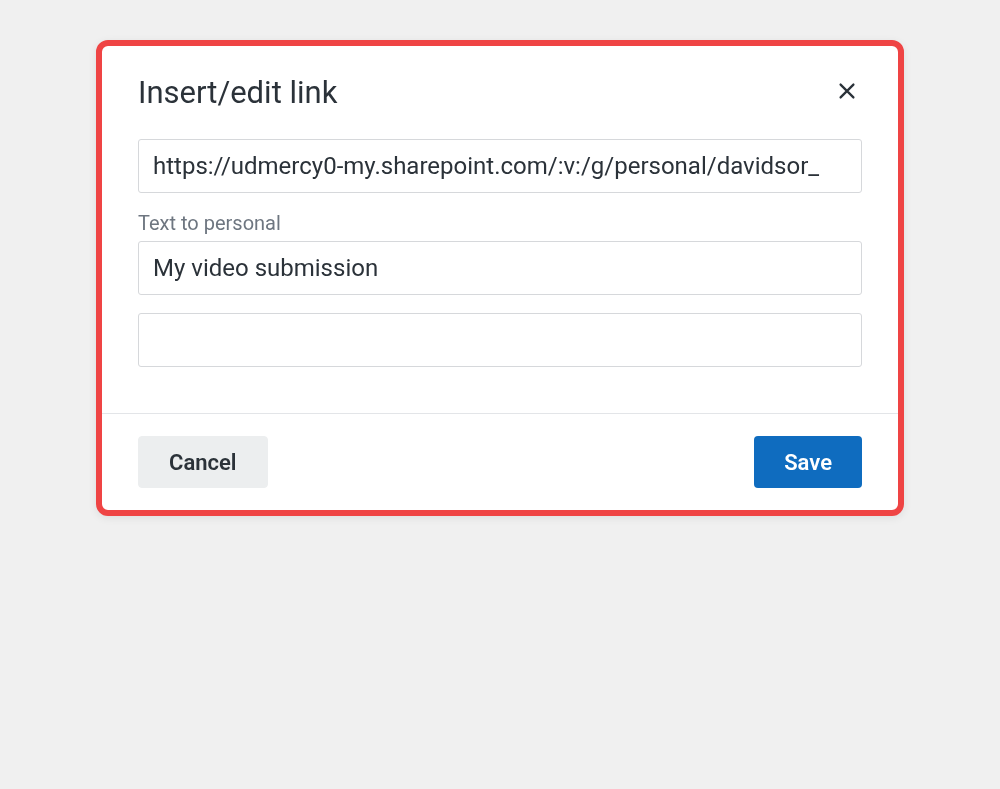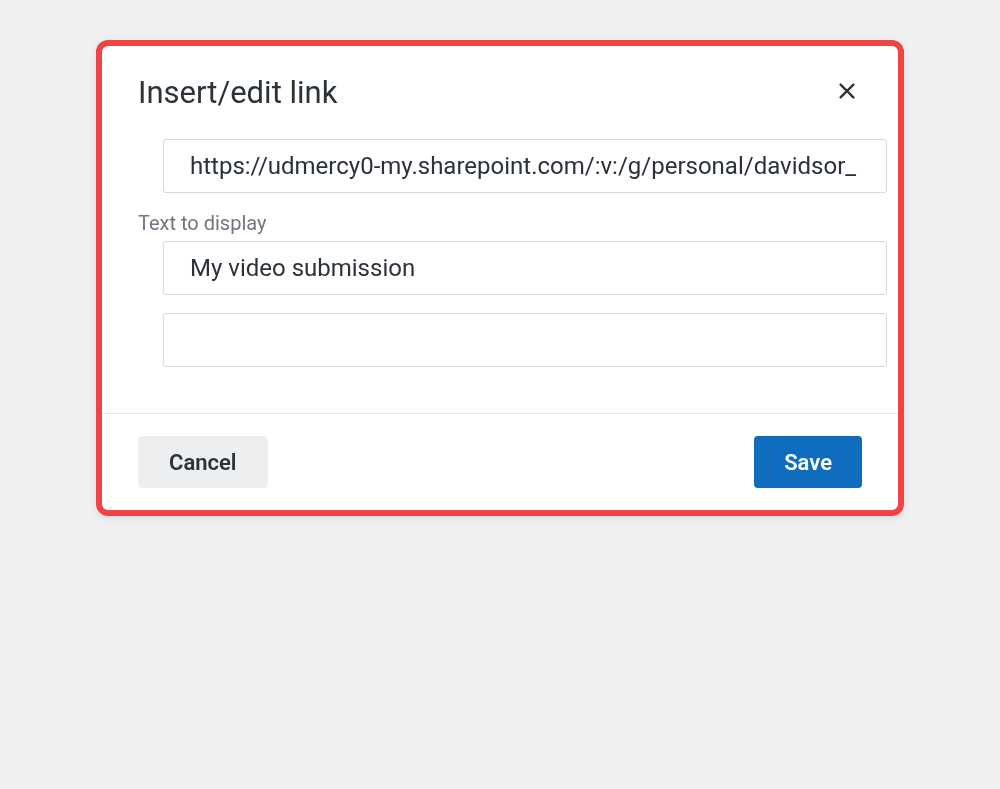--- a/index.html
+++ b/index.html
@@ -63,30 +63,29 @@
       font-size: 20px;
       color: #6e7680;
       margin-bottom: 6px;
       font-weight: 400;
     }
     .form-input {
       width: 100%;
       height: 54px;
       border: 1px solid #d6d8db;
       border-radius: 3px;
-      padding: 0 26px;
+      padding: 0 14px;
       font-size: 24px;
       color: #2b3239;
       font-family: inherit;
       background: #ffffff;
       outline: none;
       white-space: nowrap;
       overflow: hidden;
       text-overflow: clip;
-      margin-left: 25px;
     }
     .select-wrapper {
       position: relative;
       width: 100%;
     }
     .form-select {
       width: 100%;
       height: 54px;
       border: 2px solid #0f6cbf;
       border-radius: 3px;
@@ -156,21 +155,21 @@
           </svg>
         </span>
       </button>
     </div>
 
     <div class="form-group">
       <input type="text" class="form-input" value="https://udmercy0-my.sharepoint.com/:v:/g/personal/davidsor_" style="">
     </div>
 
     <div class="form-group">
-      <label class="form-label">Text to display</label>
+      <label class="form-label">Text to personal</label>
       <input type="text" class="form-input" value="My video submission" style="">
     </div>
 
     <div class="form-group">
       <input type="text" class="form-input" value="" style="">
     </div>
 
     <div class="form-group" style="margin-bottom:8px;">
     </div>
   </div>

